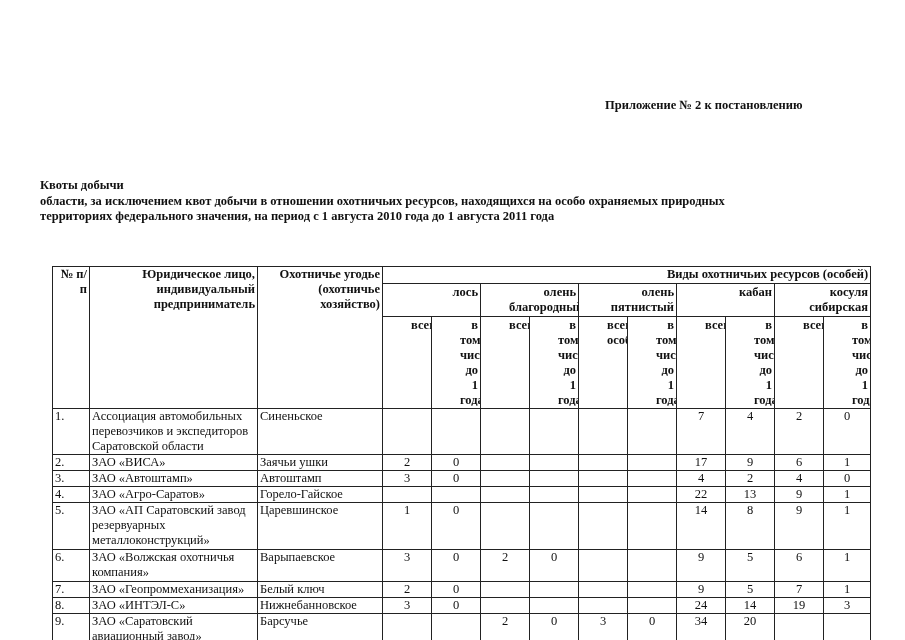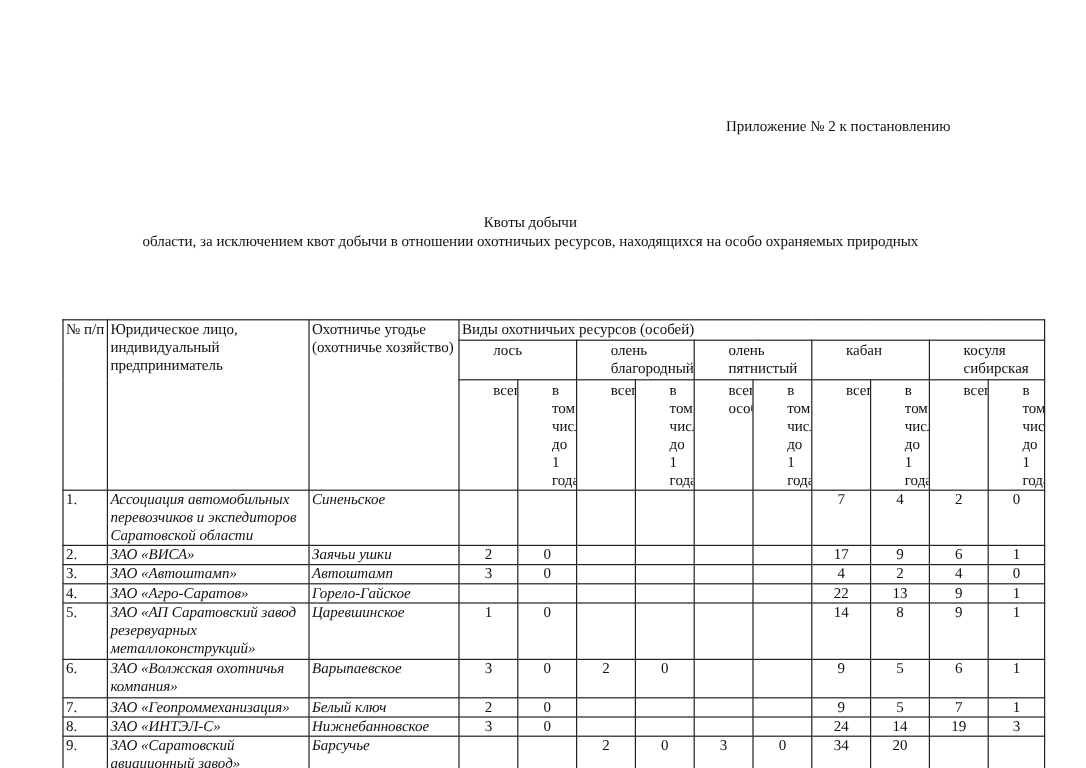--- a/index.html
+++ b/index.html
@@ -3,50 +3,51 @@
 <meta charset="utf-8">
 <style>
   html, body { margin: 0; padding: 0; }
   body {
     width: 905px; height: 640px; background: #ffffff; position: relative; overflow: hidden;
     font-family: "Liberation Serif", "DejaVu Serif", serif; color: #111;
   }
   .appendix {
     position: absolute; left: 605px; top: 98px; font-size: 12.5px; line-height: 15px;
   }
-  .appendix div { white-space: nowrap; }
+  .appendix div { white-space: nowrap; font-weight: bold; }
   .title {
-    position: absolute; left: 22px; width: 840px; top: 178px; text-align: center;
-    font-weight: normal; font-size: 12.5px; line-height: 15.5px;
+    position: absolute; left: 40px; width: 840px; top: 178px; text-align: left;
+    font-weight: bold; font-size: 12.5px; line-height: 15.5px;
   }
   .title div { white-space: nowrap; }
   table.quota {
     position: absolute; left: 52px; top: 266px; border-collapse: collapse;
     table-layout: fixed; font-size: 12.5px; width: 818px;
   }
   table.quota td, table.quota th {
     border: 1px solid #222; padding: 0 2px; vertical-align: top; overflow: hidden;
   }
-  table.quota th { font-weight: normal; text-align: left; line-height: 15px; }
+  table.quota th { font-weight: bold; text-align: right; line-height: 15px; }
   table.quota th.sub { line-height: 15px; padding-top: 1px; padding-left: 28px; }
   table.quota td { line-height: 15px; }
   td.num { text-align: center; }
   td.idx { padding-left: 4px; }
-  td.org, td.area { padding-left: 5px; font-style: italic; }
+  td.org, td.area { padding-left: 5px; }
 </style>
 </head>
 <body>
 
 <div class="appendix">
   <div>Приложение № 2 к постановлению</div>
 </div>
 
 <div class="title">
   <div>Квоты добычи</div>
   <div>области, за исключением квот добычи в отношении охотничьих ресурсов, находящихся на особо охраняемых природных</div>
+  <div>территориях федерального значения, на период с 1 августа 2010 года до 1 августа 2011 года</div>
 </div>
 
 <table class="quota">
   <colgroup>
     <col style="width:37px">
       <col style="width:168px">
       <col style="width:125px">
     <col style="width:49px">
       <col style="width:49px">
       <col style="width:49px">

